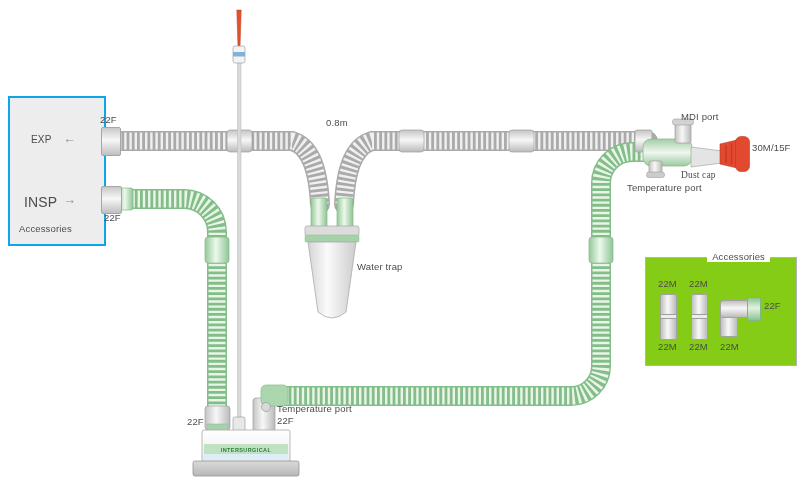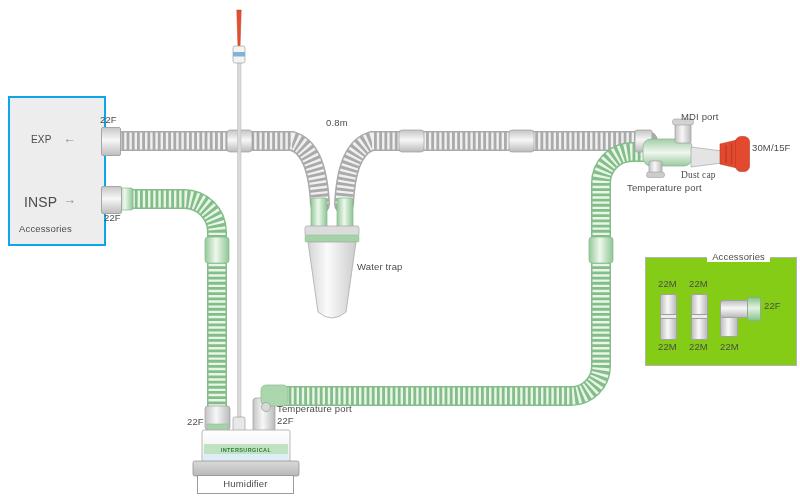--- a/index.html
+++ b/index.html
@@ -192,17 +192,14 @@
     <div class="acc-conn" style="left:45px;top:36px;"></div>
     <div class="acc-elbow-v" style="left:74px;top:44px;"></div>
     <div class="acc-elbow-h" style="left:74px;top:42px;"></div>
     <div class="acc-cuff" style="left:101px;top:39px;"></div>
     <div class="lbl" style="left:12px;top:84px;">22M</div>
     <div class="lbl" style="left:43px;top:84px;">22M</div>
     <div class="lbl" style="left:74px;top:84px;">22M</div>
     <div class="lbl" style="left:118px;top:43px;">22F</div>
   </div>
 
-  <div class="humid-label-box">
-    <div class="lbl">Humidifier</div>
-  </div>
 
 </div>
 
 </body></html>

